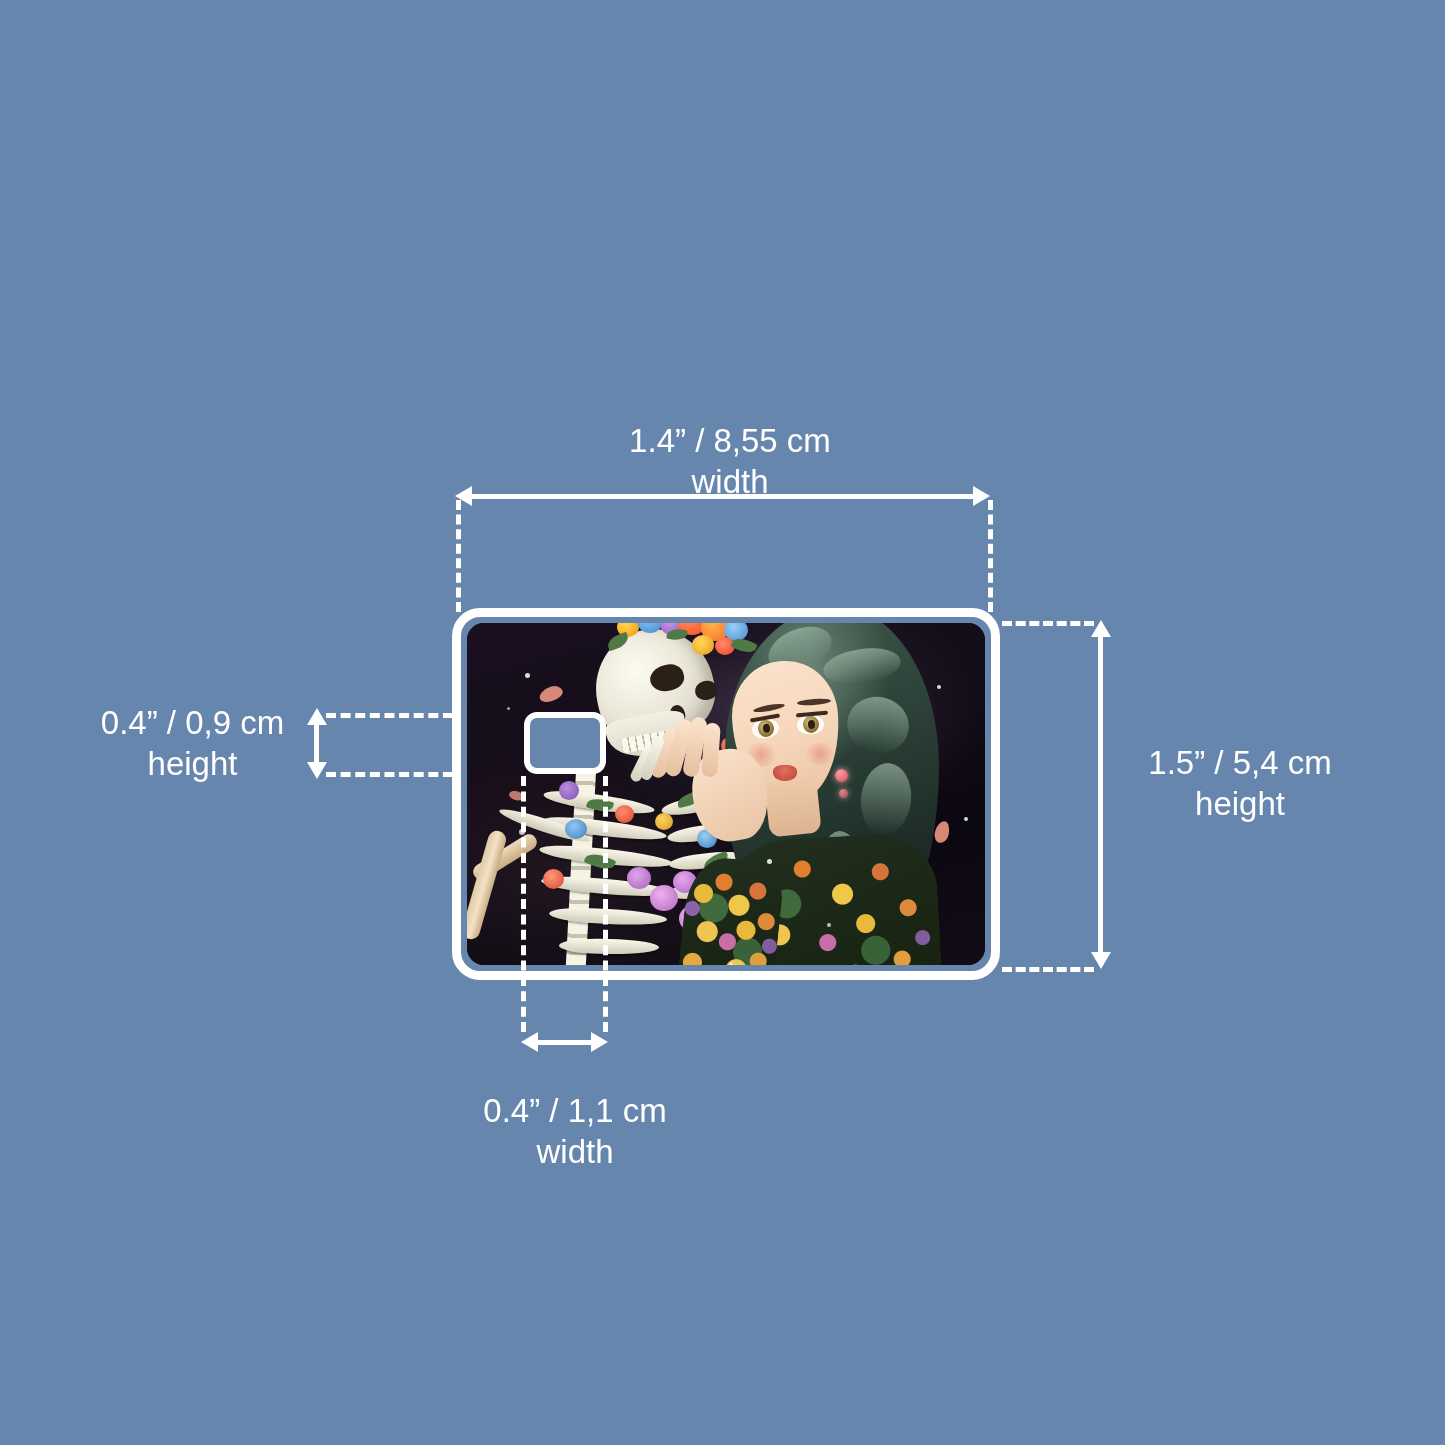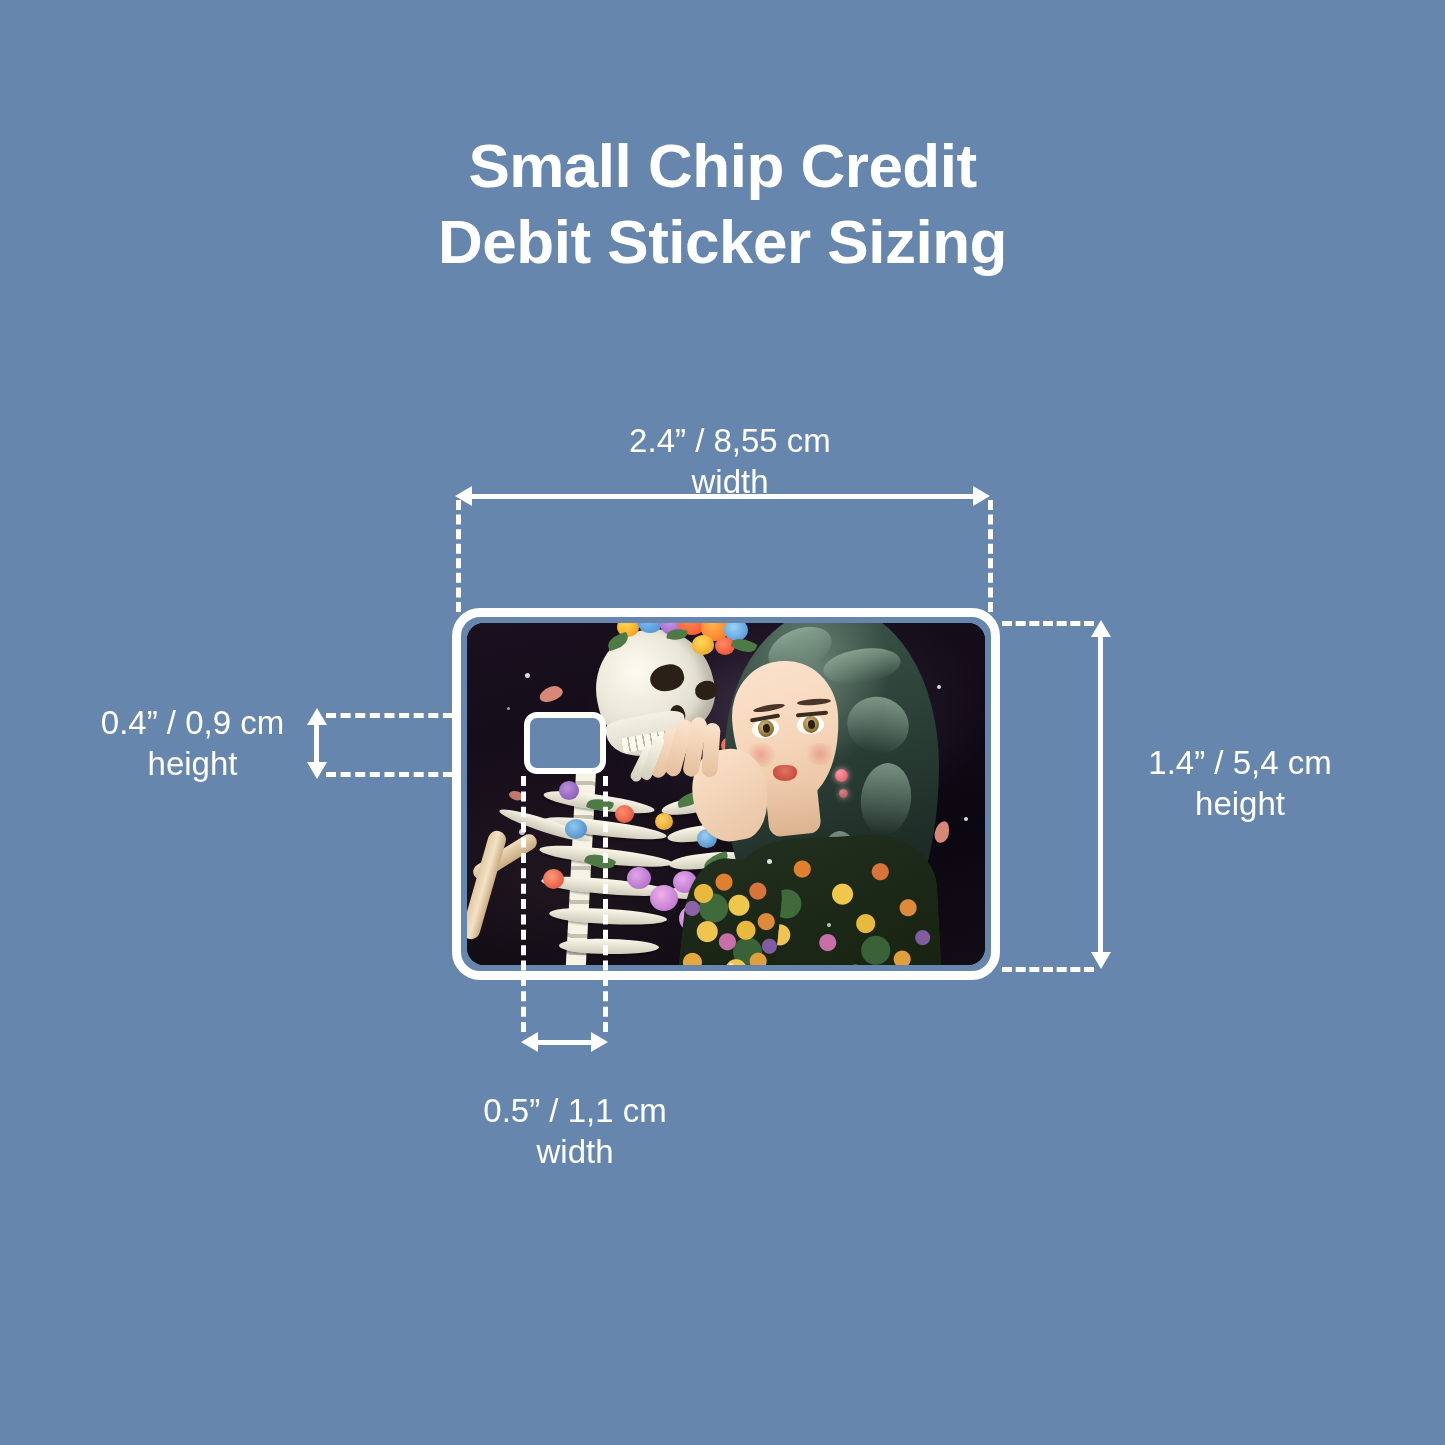--- a/index.html
+++ b/index.html
@@ -378,52 +378,50 @@
     border: 6px solid #ffffff;
     border-radius: 13px;
     z-index: 6;
   }
 </style>
 </head>
 <body>
 
 <div id="stage">
 
-  <div class="title">Small Chip Credit
-Debit Sticker Sizing</div>
-
-  <div class="dim-label" id="label-top">2.4” / 8,55 cm
+
+  <div class="dim-label" id="label-top">1.4” / 8,55 cm
 width</div>
 
   <div class="arrow-line-h" style="left:470px; top:494px; width:506px;"></div>
   <div class="ah left" style="left:455px; top:486px;"></div>
   <div class="ah right" style="left:973px; top:486px;"></div>
 
   <div class="dash-v" style="left:456px; top:500px; height:112px;"></div>
   <div class="dash-v" style="left:988px; top:500px; height:112px;"></div>
 
   <div class="dim-label" id="label-left">0.4” / 0,9 cm
 height</div>
 
   <div class="arrow-line-v" style="left:314px; top:724px; height:40px;"></div>
   <div class="av up" style="left:307px; top:708px;"></div>
   <div class="av down" style="left:307px; top:762px;"></div>
   <div class="dash-h" style="left:326px; top:713px; width:200px;"></div>
   <div class="dash-h" style="left:326px; top:772px; width:200px;"></div>
 
-  <div class="dim-label" id="label-right">1.4” / 5,4 cm
+  <div class="dim-label" id="label-right">1.5” / 5,4 cm
 height</div>
 
   <div class="arrow-line-v" style="left:1098px; top:636px; height:318px;"></div>
   <div class="av up" style="left:1091px; top:620px;"></div>
   <div class="av down" style="left:1091px; top:952px;"></div>
   <div class="dash-h" style="left:1002px; top:621px; width:92px;"></div>
   <div class="dash-h" style="left:1002px; top:967px; width:92px;"></div>
 
-  <div class="dim-label" id="label-bottom">0.5” / 1,1 cm
+  <div class="dim-label" id="label-bottom">0.4” / 1,1 cm
 width</div>
 
   <div class="arrow-line-h" style="left:536px; top:1040px; width:58px;"></div>
   <div class="ah left" style="left:521px; top:1032px;"></div>
   <div class="ah right" style="left:591px; top:1032px;"></div>
 
   <div class="dash-v" style="left:521px; top:776px; height:256px; z-index:7;"></div>
   <div class="dash-v" style="left:603px; top:776px; height:256px; z-index:7;"></div>
 
   <div id="card">

